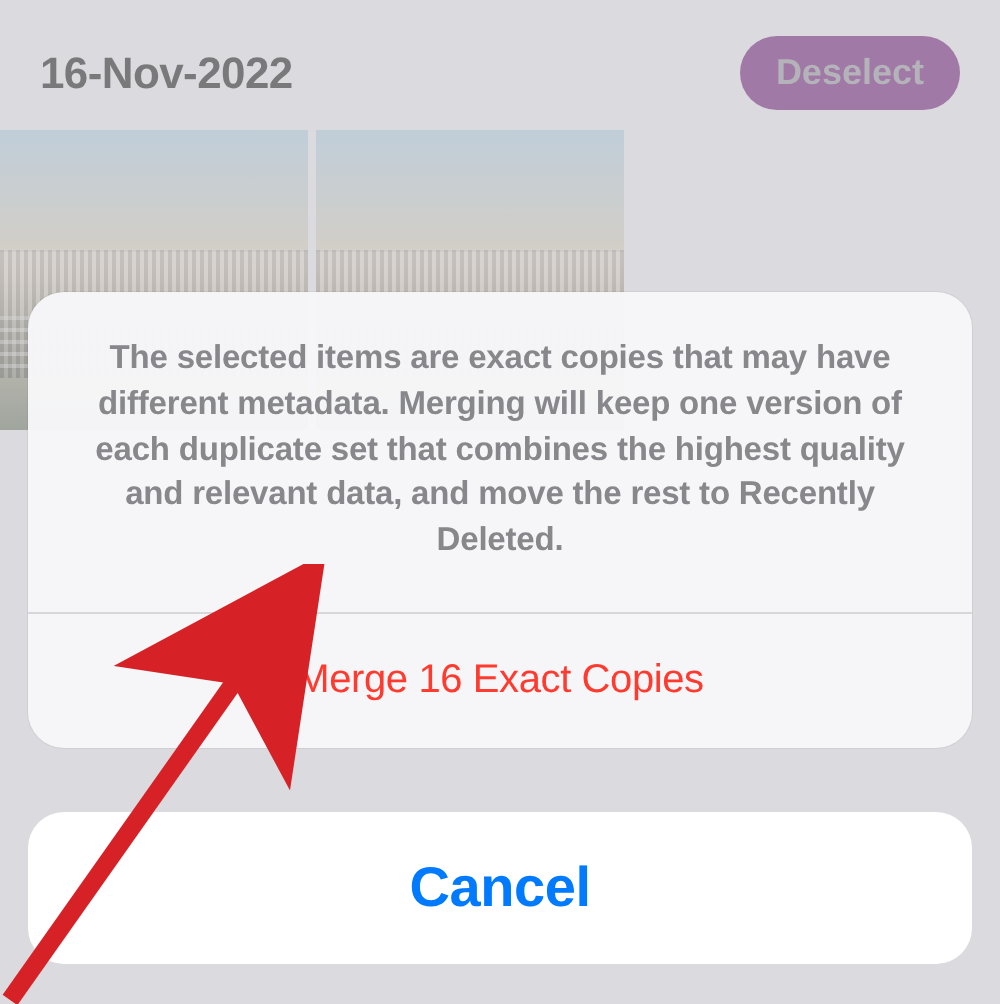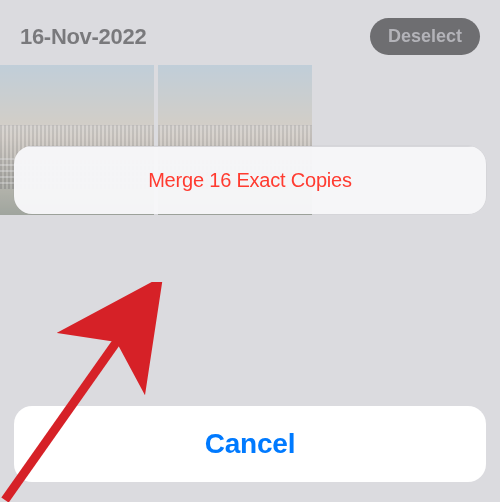--- a/index.html
+++ b/index.html
@@ -15,21 +15,21 @@
     align-items: center;
     padding: 18px 20px 10px 20px;
   }
   .date {
     font-size: 22px;
     font-weight: 700;
     color: #1a1a1a;
     letter-spacing: -0.3px;
   }
   .deselect-btn {
-    background: #000000;
+    background: #701a75;
     color: #9a9a9f;
     font-weight: 600;
     font-size: 18px;
     border: none;
     border-radius: 22px;
     padding: 8px 18px;
     cursor: pointer;
   }
   .thumbs {
     display: flex;
@@ -131,20 +131,21 @@
   <div class="thumbs">
     <div class="thumb"></div>
     <div class="thumb"></div>
   </div>
 
   <div class="dim-overlay"></div>
 
   <div class="sheet-backdrop"></div>
 
   <div class="action-sheet">
+    <div class="sheet-msg">The selected items are exact copies that may have different metadata. Merging will keep one version of each duplicate set that combines the highest quality and relevant data, and move the rest to Recently Deleted.</div>
     <div class="sheet-sep"></div>
     <button class="sheet-action">Merge 16 Exact Copies</button>
   </div>
 
   <div class="cancel-wrap">
     <button class="cancel-btn">Cancel</button>
   </div>
 
   <svg class="arrow" width="200" height="220">
     <defs>

